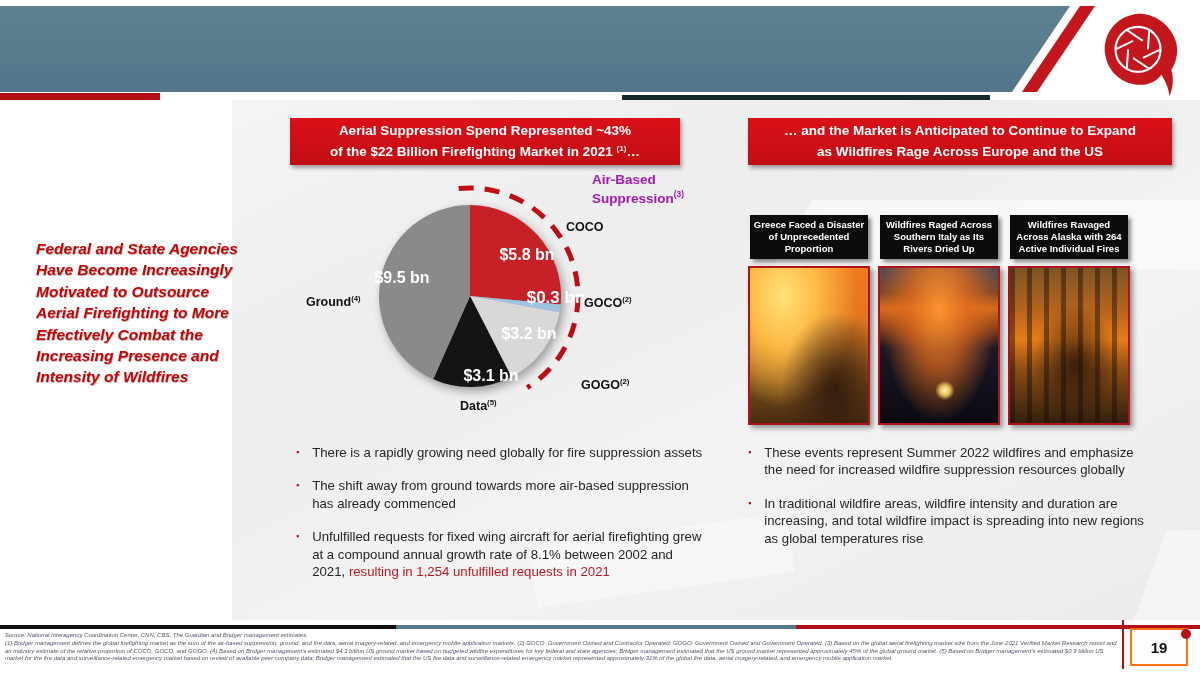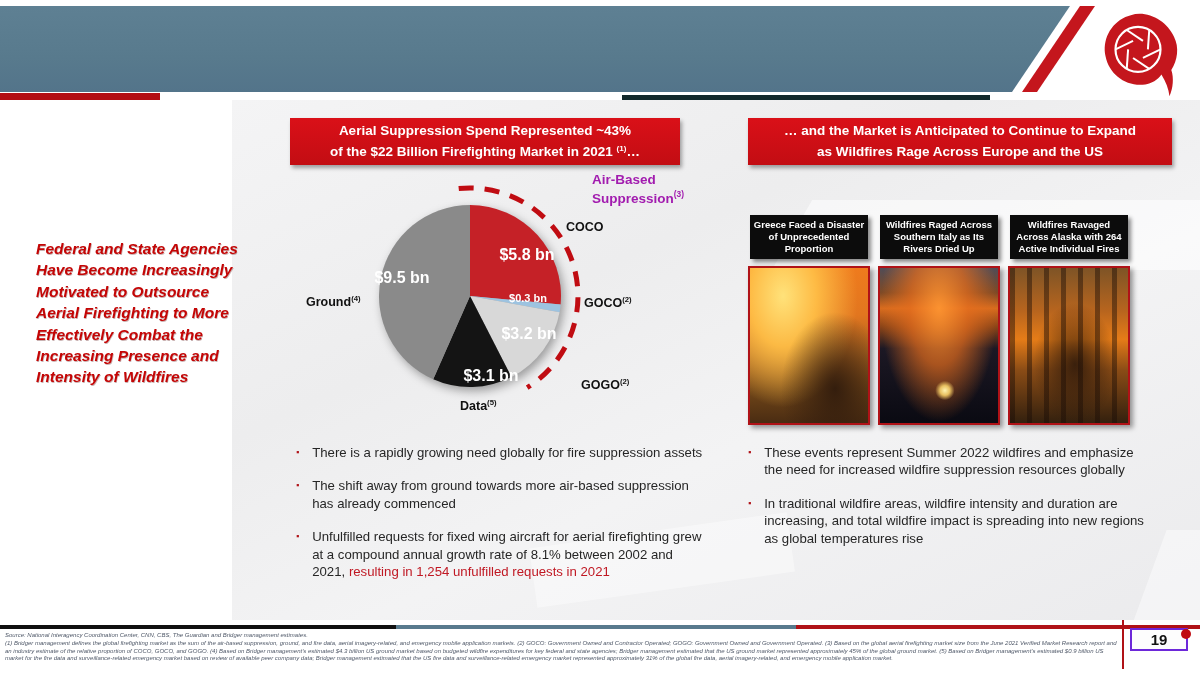--- a/index.html
+++ b/index.html
@@ -85,22 +85,22 @@
 
   
   .footer-line span { position:absolute; top:625px; height:4px; }
   .fl-black { left:0; width:396px; background:#101010; }
   .fl-steel { left:396px; width:400px; background:#587a8d; }
   .fl-red   { left:796px; width:404px; background:#b01217; }
   .footnotes { position:absolute; left:5px; top:632px; width:1116px; color:#4f5868;
     font-size:6px; font-style:italic; line-height:1.3; }
   .footnotes div { white-space:nowrap; overflow:hidden; }
   .page-tick { position:absolute; left:1122px; top:620px; width:2px; height:49px; background:#b01217; }
-  .page-box { position:absolute; left:1130px; top:628px; width:58px; height:23px;
-    background:#fdfdfd; border:2px solid #6d28d9; display:flex; align-items:center; justify-content:center;
+  .page-box { position:absolute; left:1130px; top:628px; width:58px; height:38px;
+    background:#fdfdfd; border:2px solid #f97316; display:flex; align-items:center; justify-content:center;
     color:#111; font-size:15px; font-weight:700; }
   .page-dot { position:absolute; left:1181px; top:629px; width:10px; height:10px; border-radius:50%; background:#c00c12; }
 </style>
 </head>
 <body>
 
 <div class="slide">
 
   <div class="header-band"></div>
   <div class="red-slash"></div>
@@ -143,21 +143,21 @@
           <path d="M 118 118 L 208.60 126.47 A 91 91 0 0 1 207.54 134.23 Z" fill="#9dc3e0"></path>
           <path d="M 118 118 L 207.54 134.23 A 91 91 0 0 1 159.49 198.99 Z" fill="#d8d8d8"></path>
           <path d="M 118 118 L 159.49 198.99 A 91 91 0 0 1 81.23 201.24 Z" fill="#141414"></path>
           <path d="M 118 118 L 81.23 201.24 A 91 91 0 0 1 118.00 27.00 Z" fill="#8a8a8a"></path>
         </g>
       <path d="M106.7 10.6 A108 108 0 0 1 175.2 209.6" fill="none" stroke="#c00c12" stroke-width="5" stroke-dasharray="15 11"></path>
     </svg>
   </div>
   <div class="slice-value" style="left:402px; top:278px;">$9.5 bn</div>
   <div class="slice-value" style="left:527px; top:255px;">$5.8 bn</div>
-  <div class="slice-value" style="left:528px; top:298px; font-size:11px;">$0.3 bn</div>
+  <div class="slice-value" style="left:556px; top:298px; font-size:17px;">$0.3 bn</div>
   <div class="slice-value" style="left:529px; top:334px;">$3.2 bn</div>
   <div class="slice-value" style="left:491px; top:376px;">$3.1 bn</div>
 
   <div class="slice-name" style="left:566px; top:220px;"><span>COCO</span></div>
   <div class="slice-name" style="left:584px; top:295px;"><span>GOCO</span><sup>(2)</sup></div>
   <div class="slice-name" style="left:581px; top:337px;margin-top:40px;"><span>GOGO</span><sup>(2)</sup></div>
   <div class="slice-name" style="left:306px; top:294px;"><span>Ground</span><sup>(4)</sup></div>
   <div class="slice-name" style="left:460px; top:398px;"><span>Data</span><sup>(5)</sup></div>
   <div class="air-callout"><span>Air-Based Suppression</span><sup>(3)</sup></div>
 

